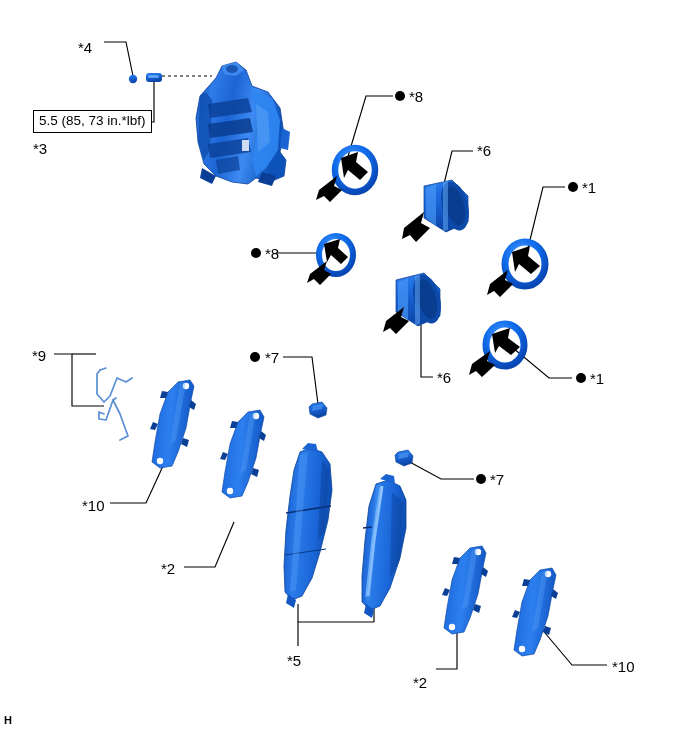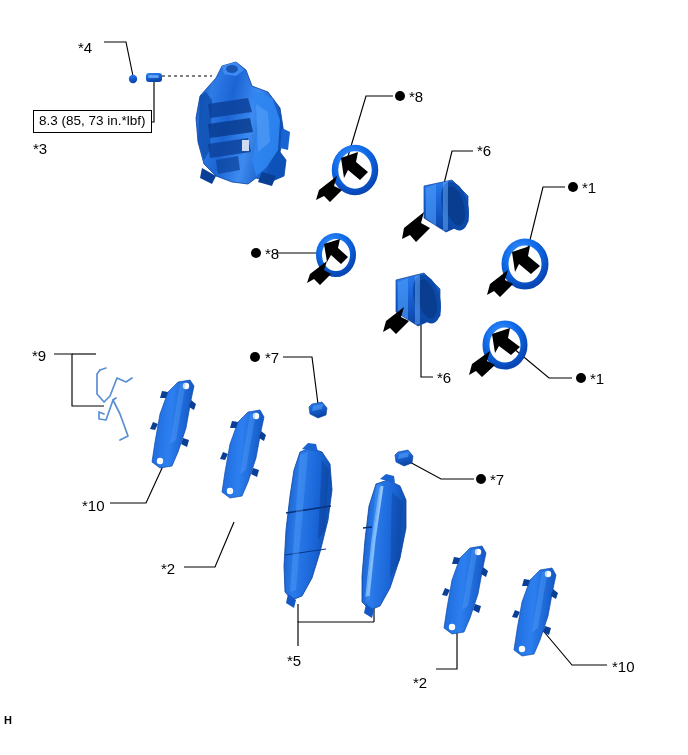--- a/index.html
+++ b/index.html
@@ -305,17 +305,17 @@
   <div class="lbl" style="left:590px; top:371px;">*1</div>
   <div class="lbl" style="left:32px; top:348px;">*9</div>
   <div class="lbl" style="left:265px; top:350px;">*7</div>
   <div class="lbl" style="left:490px; top:472px;">*7</div>
   <div class="lbl" style="left:82px; top:498px;">*10</div>
   <div class="lbl" style="left:161px; top:561px;">*2</div>
   <div class="lbl" style="left:287px; top:653px;">*5</div>
   <div class="lbl" style="left:413px; top:675px;">*2</div>
   <div class="lbl" style="left:612px; top:659px;">*10</div>
 
-  <div class="torque-box" style="left:33px; top:110px;">8.3 (85, 73 in.*lbf)</div>
+  <div class="torque-box" style="left:33px; top:110px;">5.5 (85, 73 in.*lbf)</div>
 
   <div class="corner-mark" style="left:4px; top:714px;">H</div>
 
 </div>
 
 </body></html>

